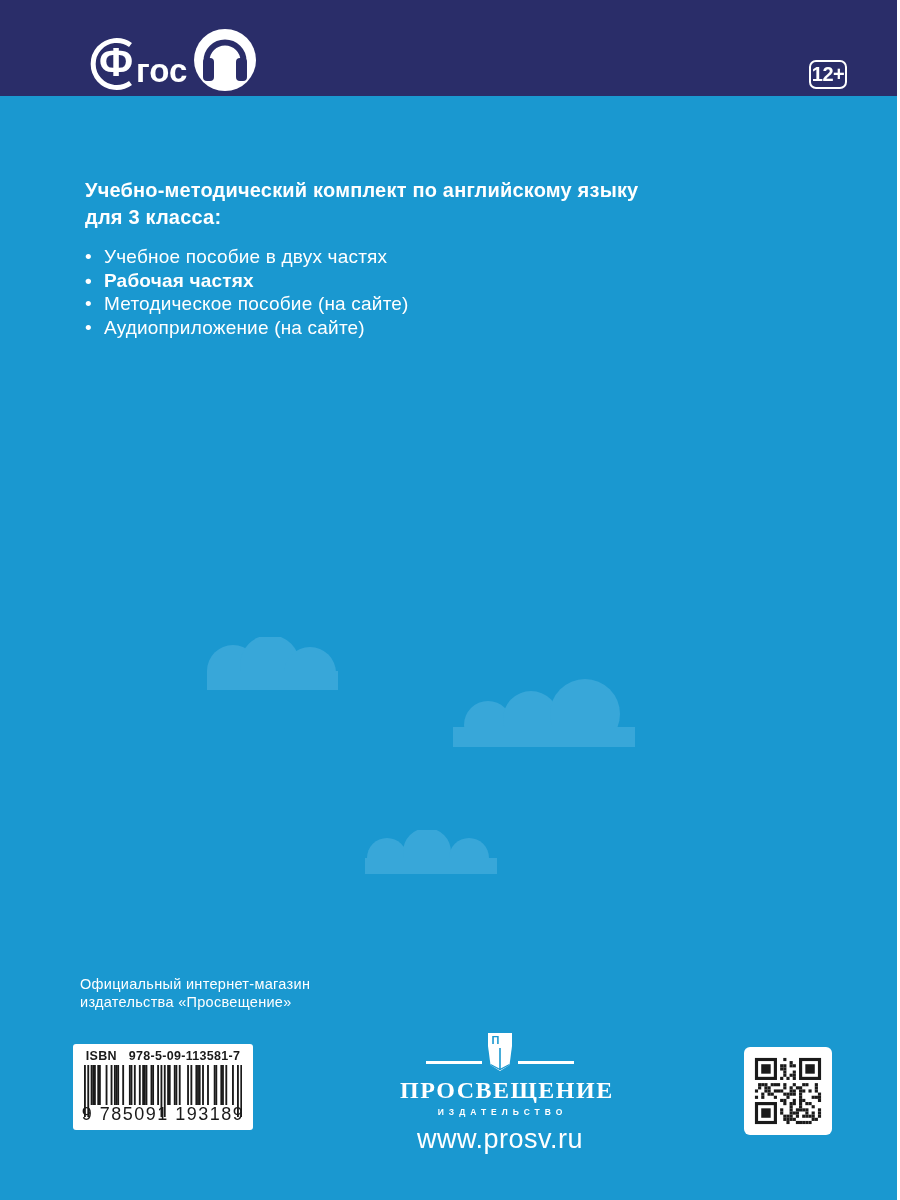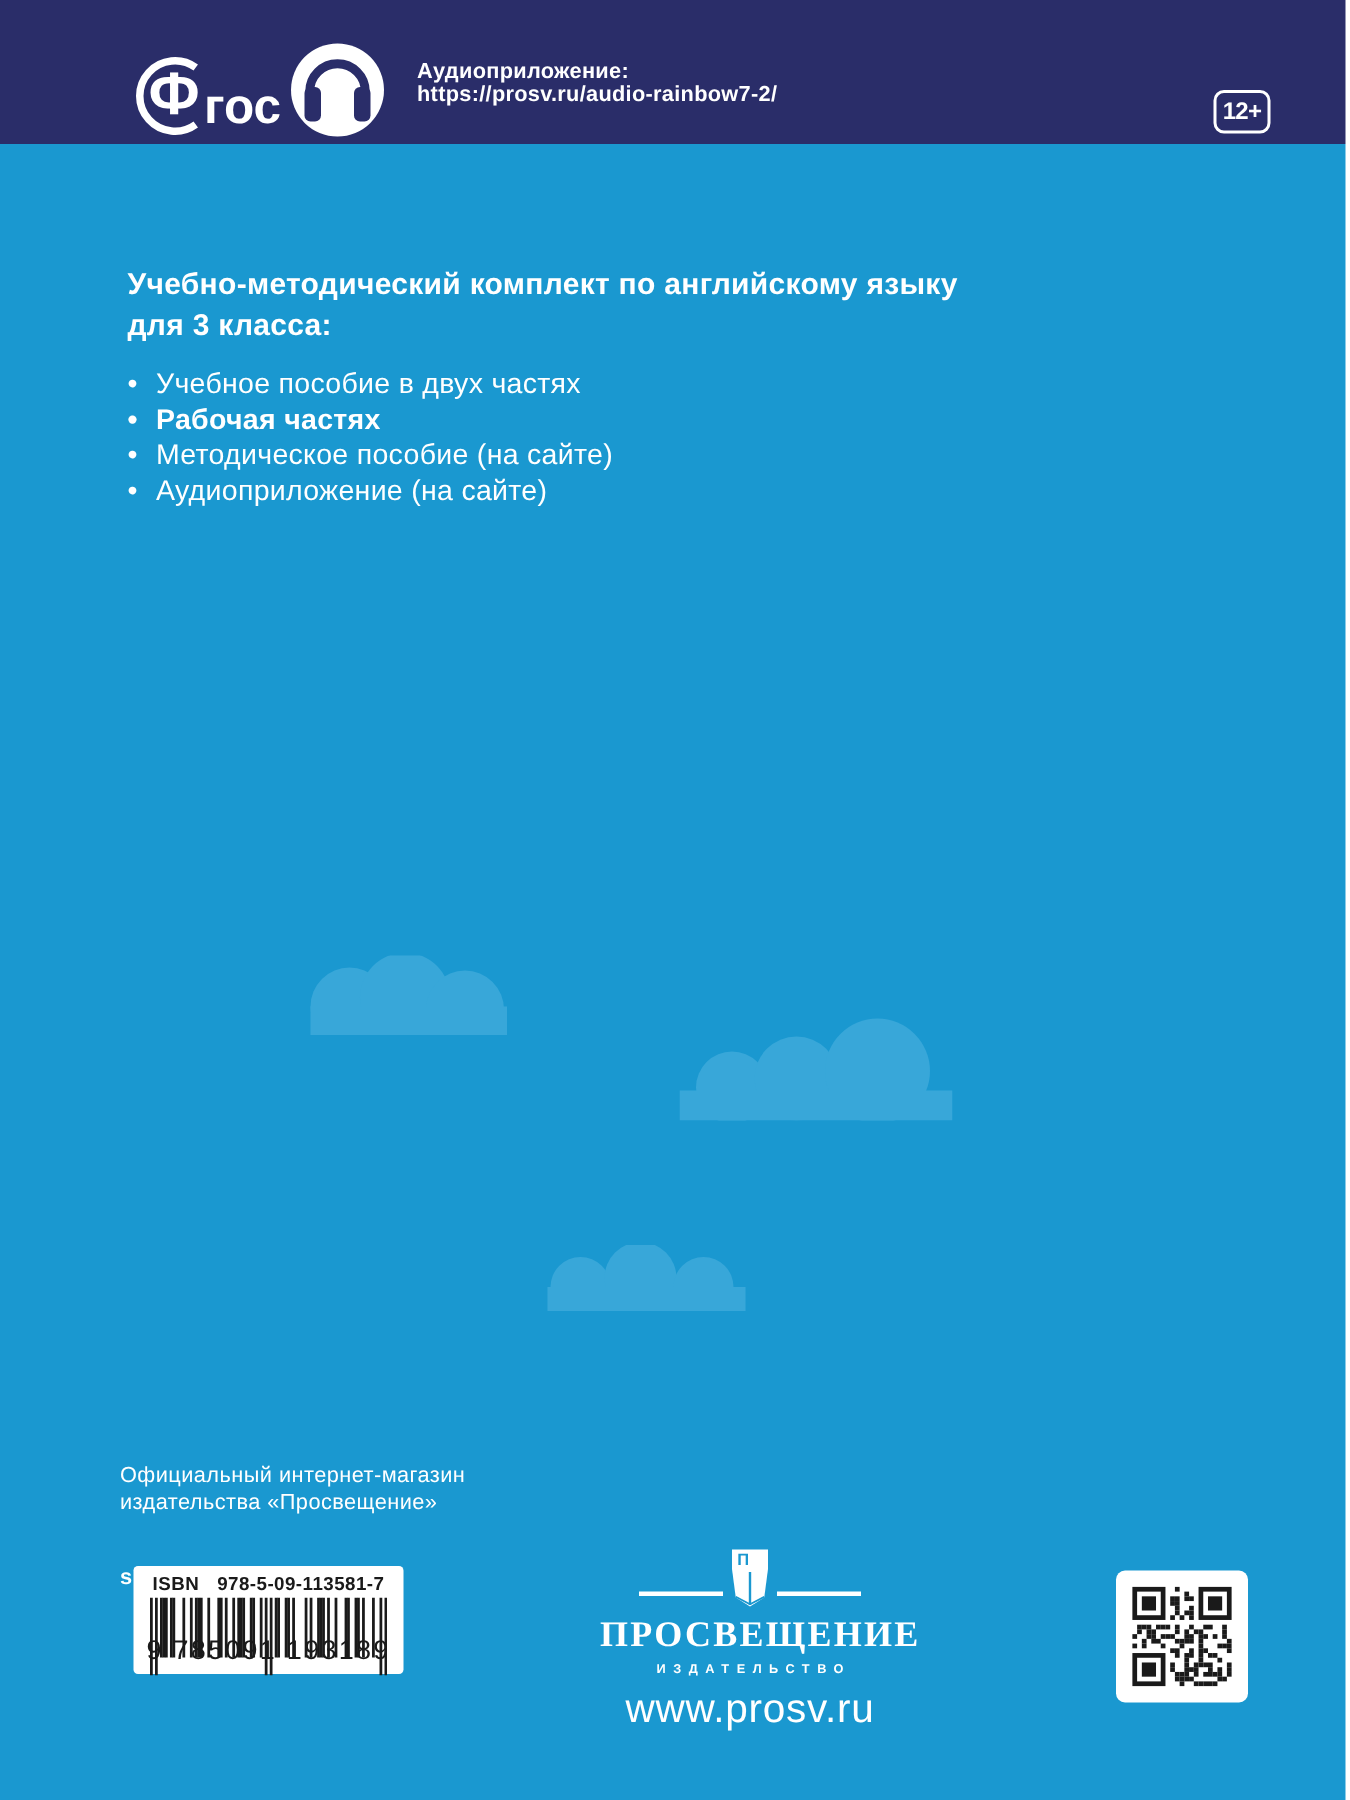--- a/index.html
+++ b/index.html
@@ -24,21 +24,21 @@
     background:var(--navy);
   }
   .fgos{position:absolute;left:86px;top:26px;width:110px;height:66px;}
   .phones{position:absolute;left:192px;top:27px;width:66px;height:66px;}
   .audio{position:absolute;left:278px;top:41px;line-height:15px;}
   .audio .l1,.audio .l2{font-size:14.5px;font-weight:bold;letter-spacing:.2px;}
   .age-badge{
     position:absolute;left:809px;top:60px;width:34px;height:25px;
     border:2.5px solid var(--white);border-radius:7px;
     display:flex;align-items:center;justify-content:center;
-    font-size:16px;font-weight:bold;letter-spacing:-0.5px;
+    font-size:20px;font-weight:bold;letter-spacing:-0.5px;
   }
   
   .heading{
     position:absolute;left:85px;top:177px;width:640px;
     font-size:20px;font-weight:bold;line-height:27px;letter-spacing:.2px;
   }
   .umk-list{
     position:absolute;left:85px;top:245px;width:560px;
     list-style:none;margin:0;padding:0;
     font-size:19px;line-height:23.5px;letter-spacing:.2px;
@@ -54,21 +54,21 @@
   .cloud.c2{left:453px;top:677px;}
   .cloud.c3{left:357px;top:830px;}
   
   .shop{
     position:absolute;left:80px;top:975px;
     font-size:14.5px;line-height:18px;letter-spacing:.3px;
   }
   .shop .b{font-weight:bold;margin-top:32px;}
   
   .barcode-box{
-    position:absolute;left:89px;top:1044px;width:180px;height:72px;
+    position:absolute;left:73px;top:1044px;width:180px;height:86px;
     background:var(--white);border-radius:3px;color:var(--dark);
   }
   .bc-top{
     position:absolute;left:0;top:5px;width:100%;
     display:flex;justify-content:center;gap:12px;
     font-size:12.5px;font-weight:bold;letter-spacing:.3px;
   }
   .bc-bars{position:absolute;left:11px;top:21px;}
   .bc-digits{
     position:absolute;left:0;bottom:5px;width:100%;text-align:center;
@@ -110,24 +110,20 @@
       <text x="50" y="56" fill="#ffffff" font-family="Liberation Sans, sans-serif" font-size="33" font-weight="bold">гос</text>
     </svg>
 
     <svg class="phones" viewBox="0 0 66 66">
       <circle cx="33" cy="33" r="31" fill="#ffffff"></circle>
       <path d="M 14.5 40 L 14.5 34 A 18.5 18.5 0 0 1 51.5 34 L 51.5 40" fill="none" stroke="#2a2d69" stroke-width="6" stroke-linecap="round"></path>
       <rect x="11" y="31" width="11" height="23" rx="4" fill="#2a2d69"></rect>
       <rect x="44" y="31" width="11" height="23" rx="4" fill="#2a2d69"></rect>
     </svg>
 
-    <div class="audio">
-      <div class="l1">Аудиоприложение:</div>
-      <div class="l2">https://prosv.ru/audio-rainbow7-2/</div>
-    </div>
 
     <div class="age-badge">12+</div>
   </div>
 
   <svg class="cloud c1" width="135" height="53" viewBox="0 0 135 53">
     <g fill="var(--cloud)">
       <circle cx="28" cy="34" r="26"></circle>
         <circle cx="65" cy="28" r="30"></circle>
         <circle cx="105" cy="36" r="26"></circle>
       <rect x="2" y="34" width="131" height="19"></rect>

